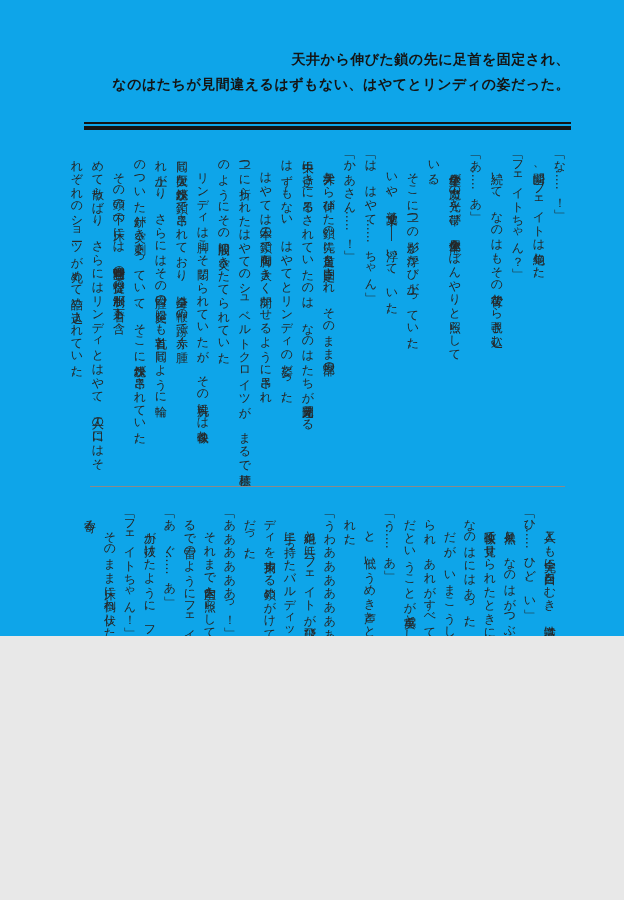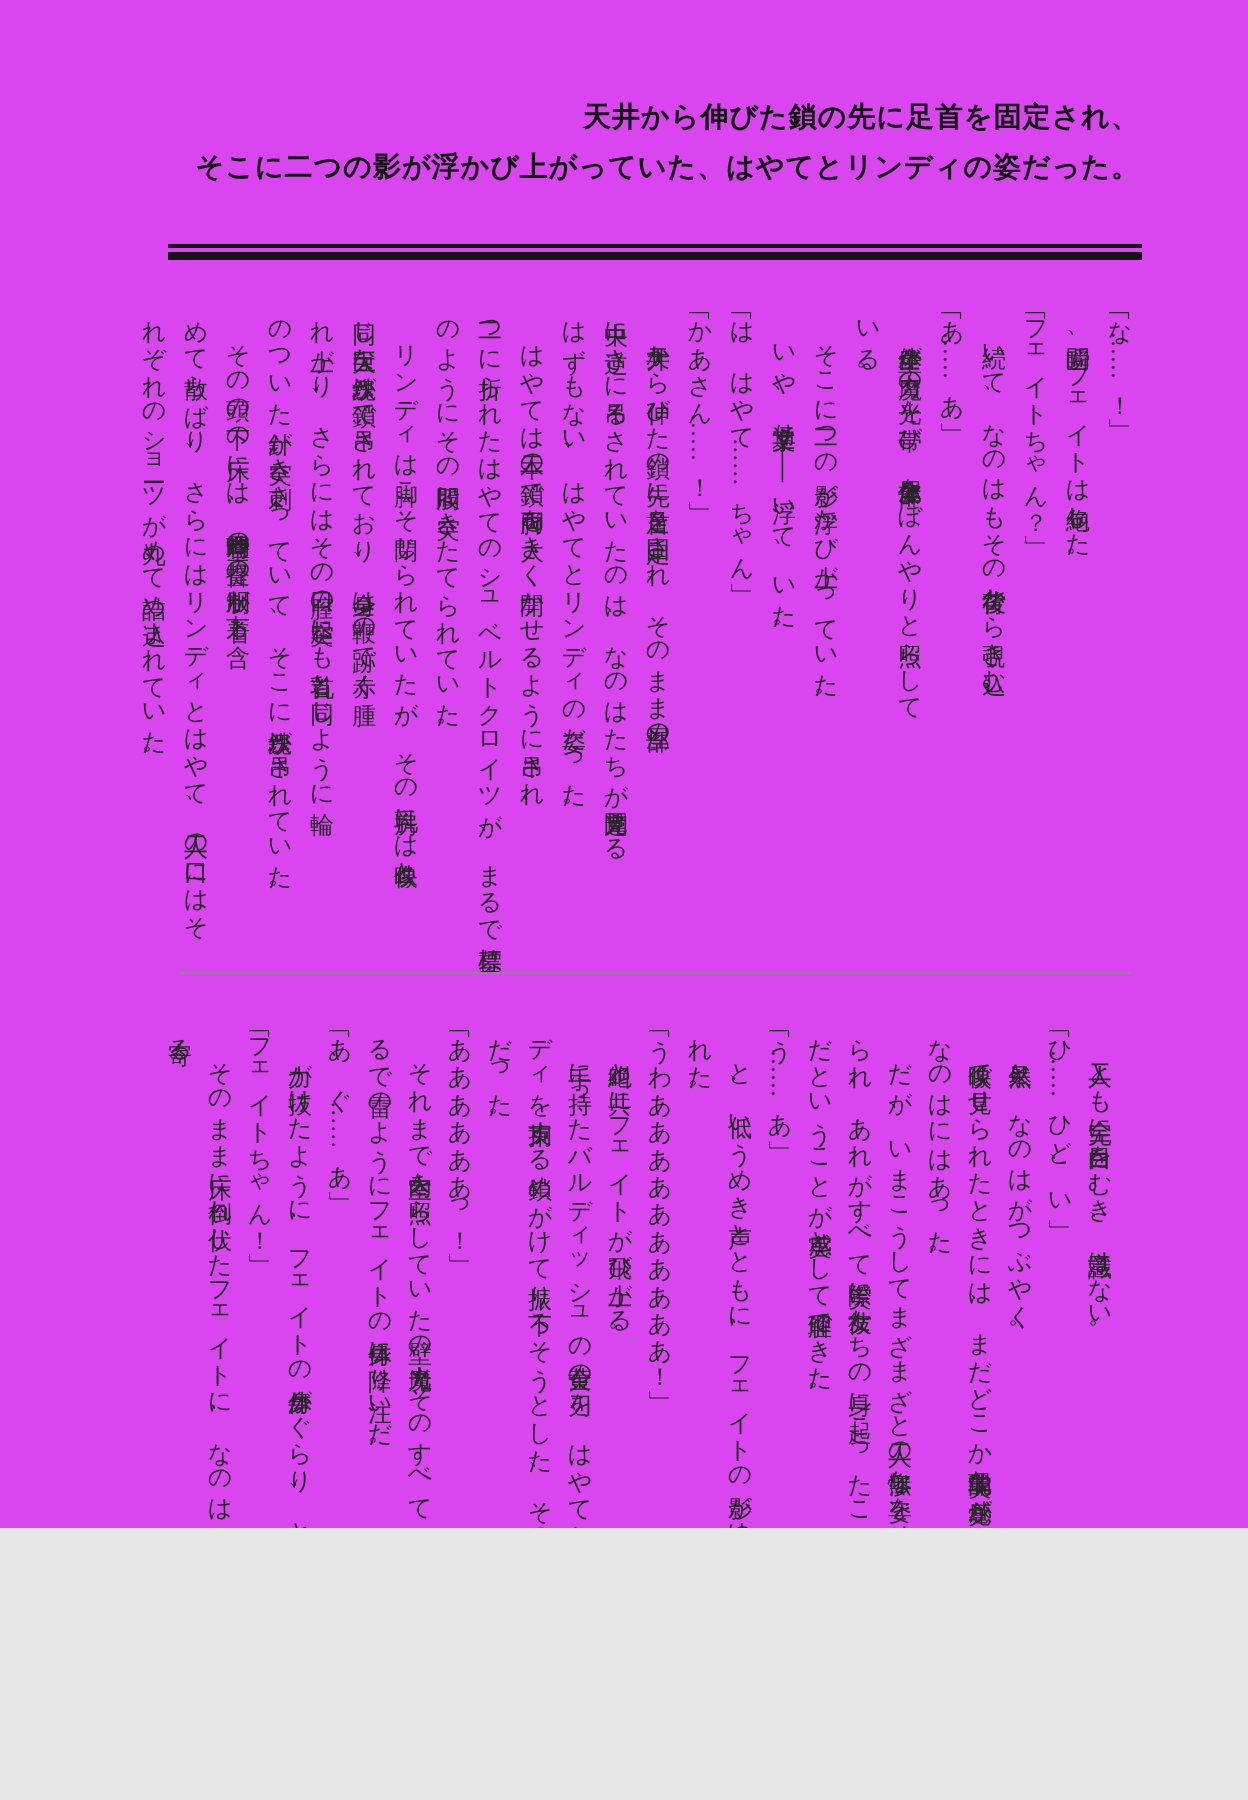--- a/index.html
+++ b/index.html
@@ -1,18 +1,18 @@
 <!DOCTYPE html>
 <html><head>
 <meta charset="utf-8">
 <style>
   html,body { margin:0; padding:0; background:#e8e8e8; }
   .page {
-    position:relative; width:624px; height:764px; margin:0 auto;
-    background:#d946ef; overflow:hidden;
+    position:relative; width:624px; height:636px; margin:0 auto;
+    background:#0ea5e9; overflow:hidden;
     font-family:"DejaVu Serif","Liberation Serif",serif;
   }
   
   .header-quote {
     position:absolute; top:47px; left:60px; right:54px;
     text-align:right;
     font-family:"DejaVu Sans","Liberation Sans",sans-serif;
     font-weight:bold; font-size:14px; line-height:25px;
     color:#141414; letter-spacing:0.5px;
   }
@@ -46,21 +46,21 @@
     font-size:17px; color:#3c3c3c; letter-spacing:1px;
   }
 </style>
 </head>
 <body>
 
 <div class="page">
 
   <div class="header-quote">
     <div>天井から伸びた鎖の先に足首を固定され、</div>
-    <div>そこに二つの影が浮かび上がっていた、はやてとリンディの姿だった。</div>
+    <div>なのはたちが見間違えるはずもない、はやてとリンディの姿だった。</div>
   </div>
 
   <div class="double-rule"></div>
 
   <section class="vblock block-upper">
     <p>「な……！」</p>
     <p>　瞬間、フェイトは絶句した。</p>
     <p>「フェイトちゃん？」</p>
     <p>　続いて、なのはもその背後から覗き込む。</p>
     <p>「あ……あ」</p>

